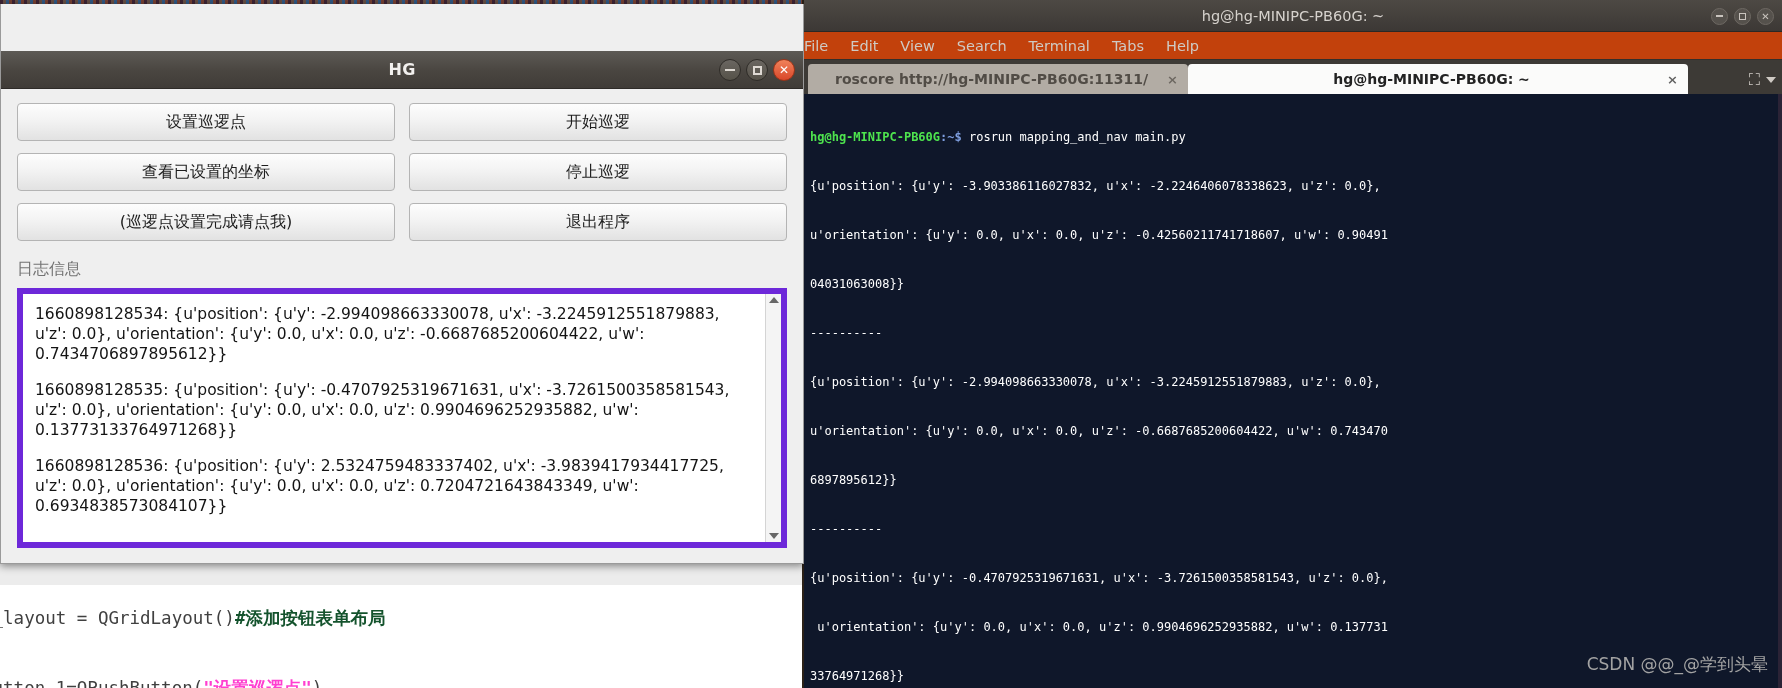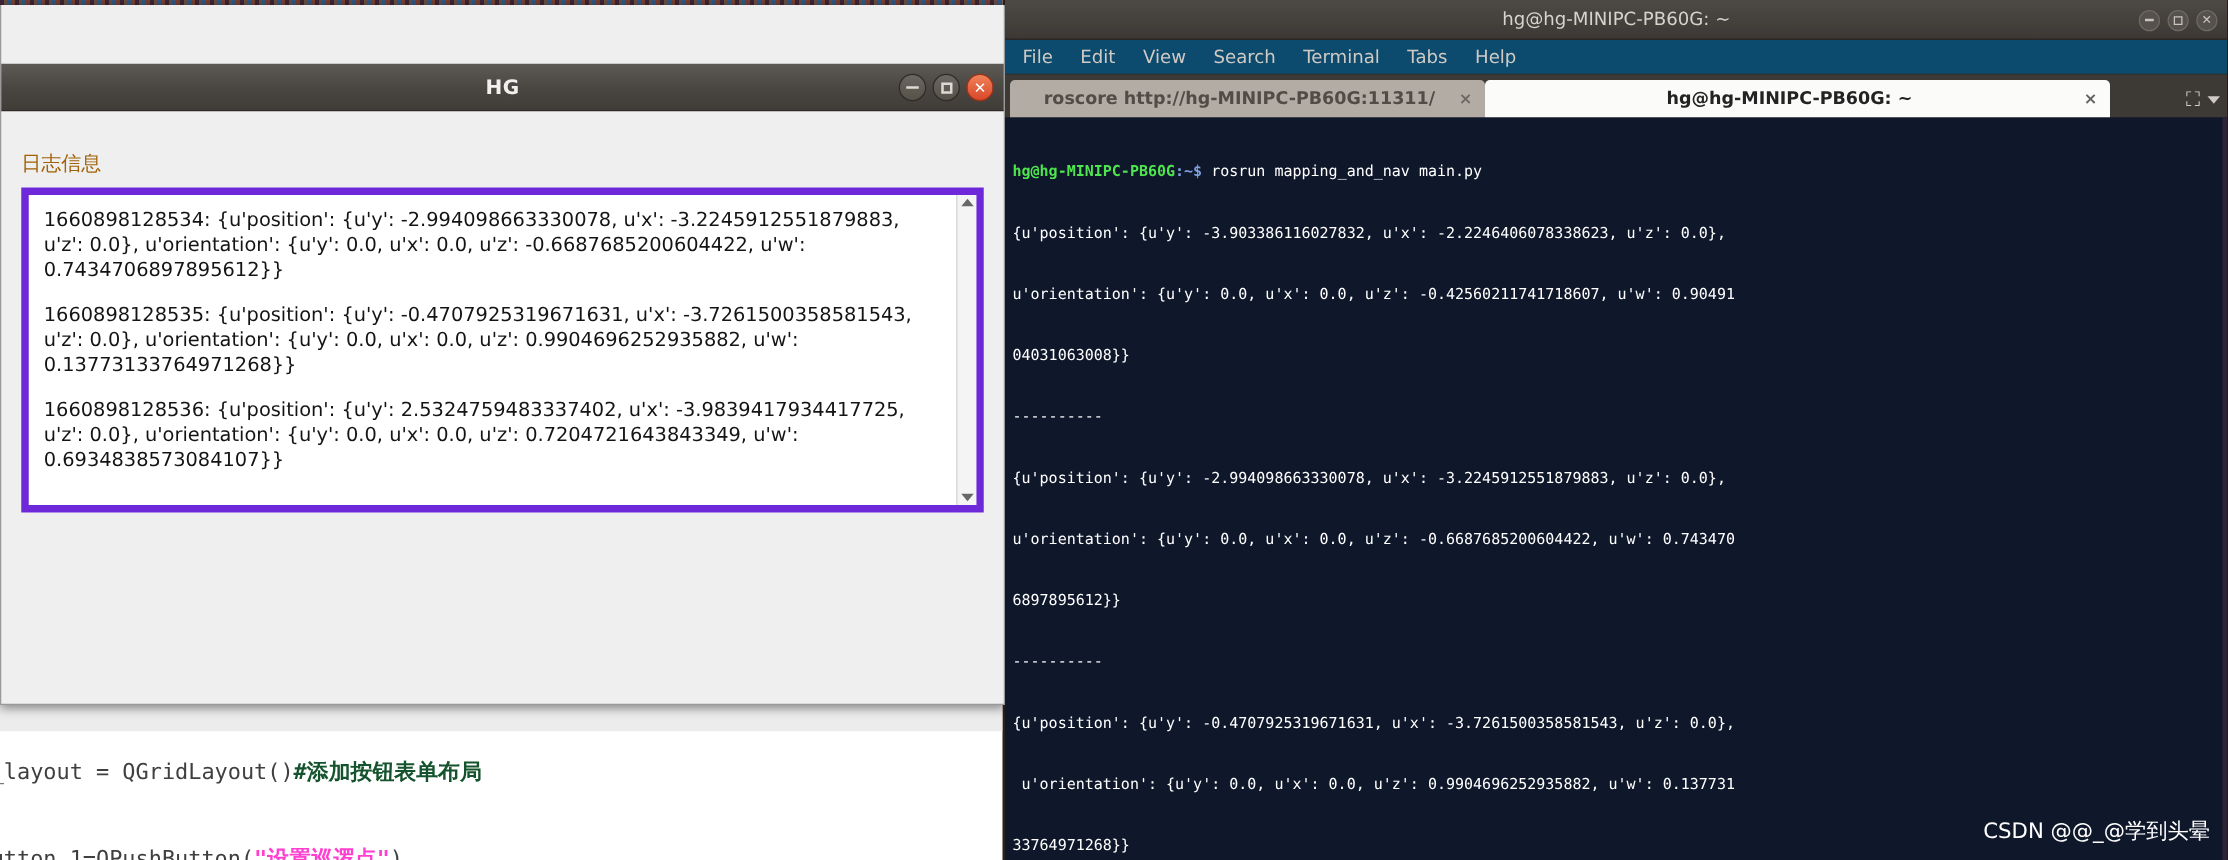--- a/index.html
+++ b/index.html
@@ -95,21 +95,21 @@
     border: 1px solid #b4b4b4;
     border-radius: 4px;
     font-size: 16px;
     color: #1d1d1d;
     display: flex; align-items: center; justify-content: center;
     font-family: "DejaVu Sans", "Liberation Sans", sans-serif;
     cursor: pointer;
   }
   .hg-label {
     margin-top: 18px; margin-bottom: 8px;
-    font-size: 16px; color: #a16207;
+    font-size: 16px; color: #737373;
   }
   .hg-logbox {
     position: relative;
     height: 260px;
     background: #ffffff;
     border: 6px solid #6d28d9;
     display: flex;
   }
   .hg-logtext {
     flex: 1;
@@ -153,23 +153,23 @@
   .twc {
     width: 17px; height: 17px; border-radius: 50%;
     background: #55514c; border: 1px solid #6d6862;
     color: #c9c4be; font-size: 10px;
     display: flex; align-items: center; justify-content: center;
   }
   .twc .bar { width: 7px; height: 1.5px; background: #c9c4be; }
   .twc .sq { width: 7px; height: 7px; border: 1.5px solid #c9c4be; }
 
   .term-menubar {
-    height: 28px; background: #0c4a6e;
+    height: 28px; background: #c2410c;
     display: flex; align-items: center;
-    padding-left: 14px; gap: 22px;
+    gap: 22px;
     border-bottom: 1px solid #332f2c;
   }
   .term-menubar span { color: #cfcac4; font-size: 14.5px; cursor: pointer; }
 
   .term-tabbar {
     height: 34px; background: #3d3a36;
     display: flex; align-items: flex-end; padding: 0 4px;
     position: relative;
   }
   .term-tab {
@@ -211,21 +211,21 @@
   .term-screen .promptpath { color: #7f9fe0; font-weight: bold; }
   .term-line { display: block; }
 
   .term-scroll-right {
     position: absolute; right: 0; top: 94px; width: 4px;
     height: calc(688px - 94px); background: #473042; opacity:.5;
   }
 
   .watermark {
     position: absolute; right: 14px; bottom: 12px;
-    color: #ffffff; font-size: 17px;
+    color: #a3a3a3; font-size: 17px;
     font-family: "DejaVu Sans", "Liberation Sans", sans-serif;
   }
 </style>
 </head>
 <body>
 
 <div id="root">
 
   <div class="editor">
     <div class="editor-top-bar"></div>
@@ -248,20 +248,28 @@
             <span class="bar"></span>
           </div>
         <div class="wc max">
             <span class="sq"></span>
           </div>
         <div class="wc close">✕</div>
       </div>
     </div>
 
     <div class="hg-body">
+      <div class="btn-grid">
+        <div class="hg-btn">设置巡逻点</div>
+        <div class="hg-btn">开始巡逻</div>
+        <div class="hg-btn">查看已设置的坐标</div>
+        <div class="hg-btn">停止巡逻</div>
+        <div class="hg-btn">(巡逻点设置完成请点我)</div>
+        <div class="hg-btn">退出程序</div>
+      </div>
 
       <div class="hg-label">日志信息</div>
 
       <div class="hg-logbox">
         <div class="hg-logtext">
           <p>1660898128534:  {u'position': {u'y': -2.994098663330078, u'x': -3.2245912551879883, u'z': 0.0}, u'orientation': {u'y': 0.0, u'x': 0.0, u'z': -0.6687685200604422, u'w': 0.7434706897895612}}</p>
           <p>1660898128535:  {u'position': {u'y': -0.4707925319671631, u'x': -3.7261500358581543, u'z': 0.0}, u'orientation': {u'y': 0.0, u'x': 0.0, u'z': 0.9904696252935882, u'w': 0.13773133764971268}}</p>
           <p>1660898128536:  {u'position': {u'y': 2.5324759483337402, u'x': -3.9839417934417725, u'z': 0.0}, u'orientation': {u'y': 0.0, u'x': 0.0, u'z': 0.7204721643843349, u'w': 0.6934838573084107}}</p>
         </div>
         <div class="hg-scrollbar">

